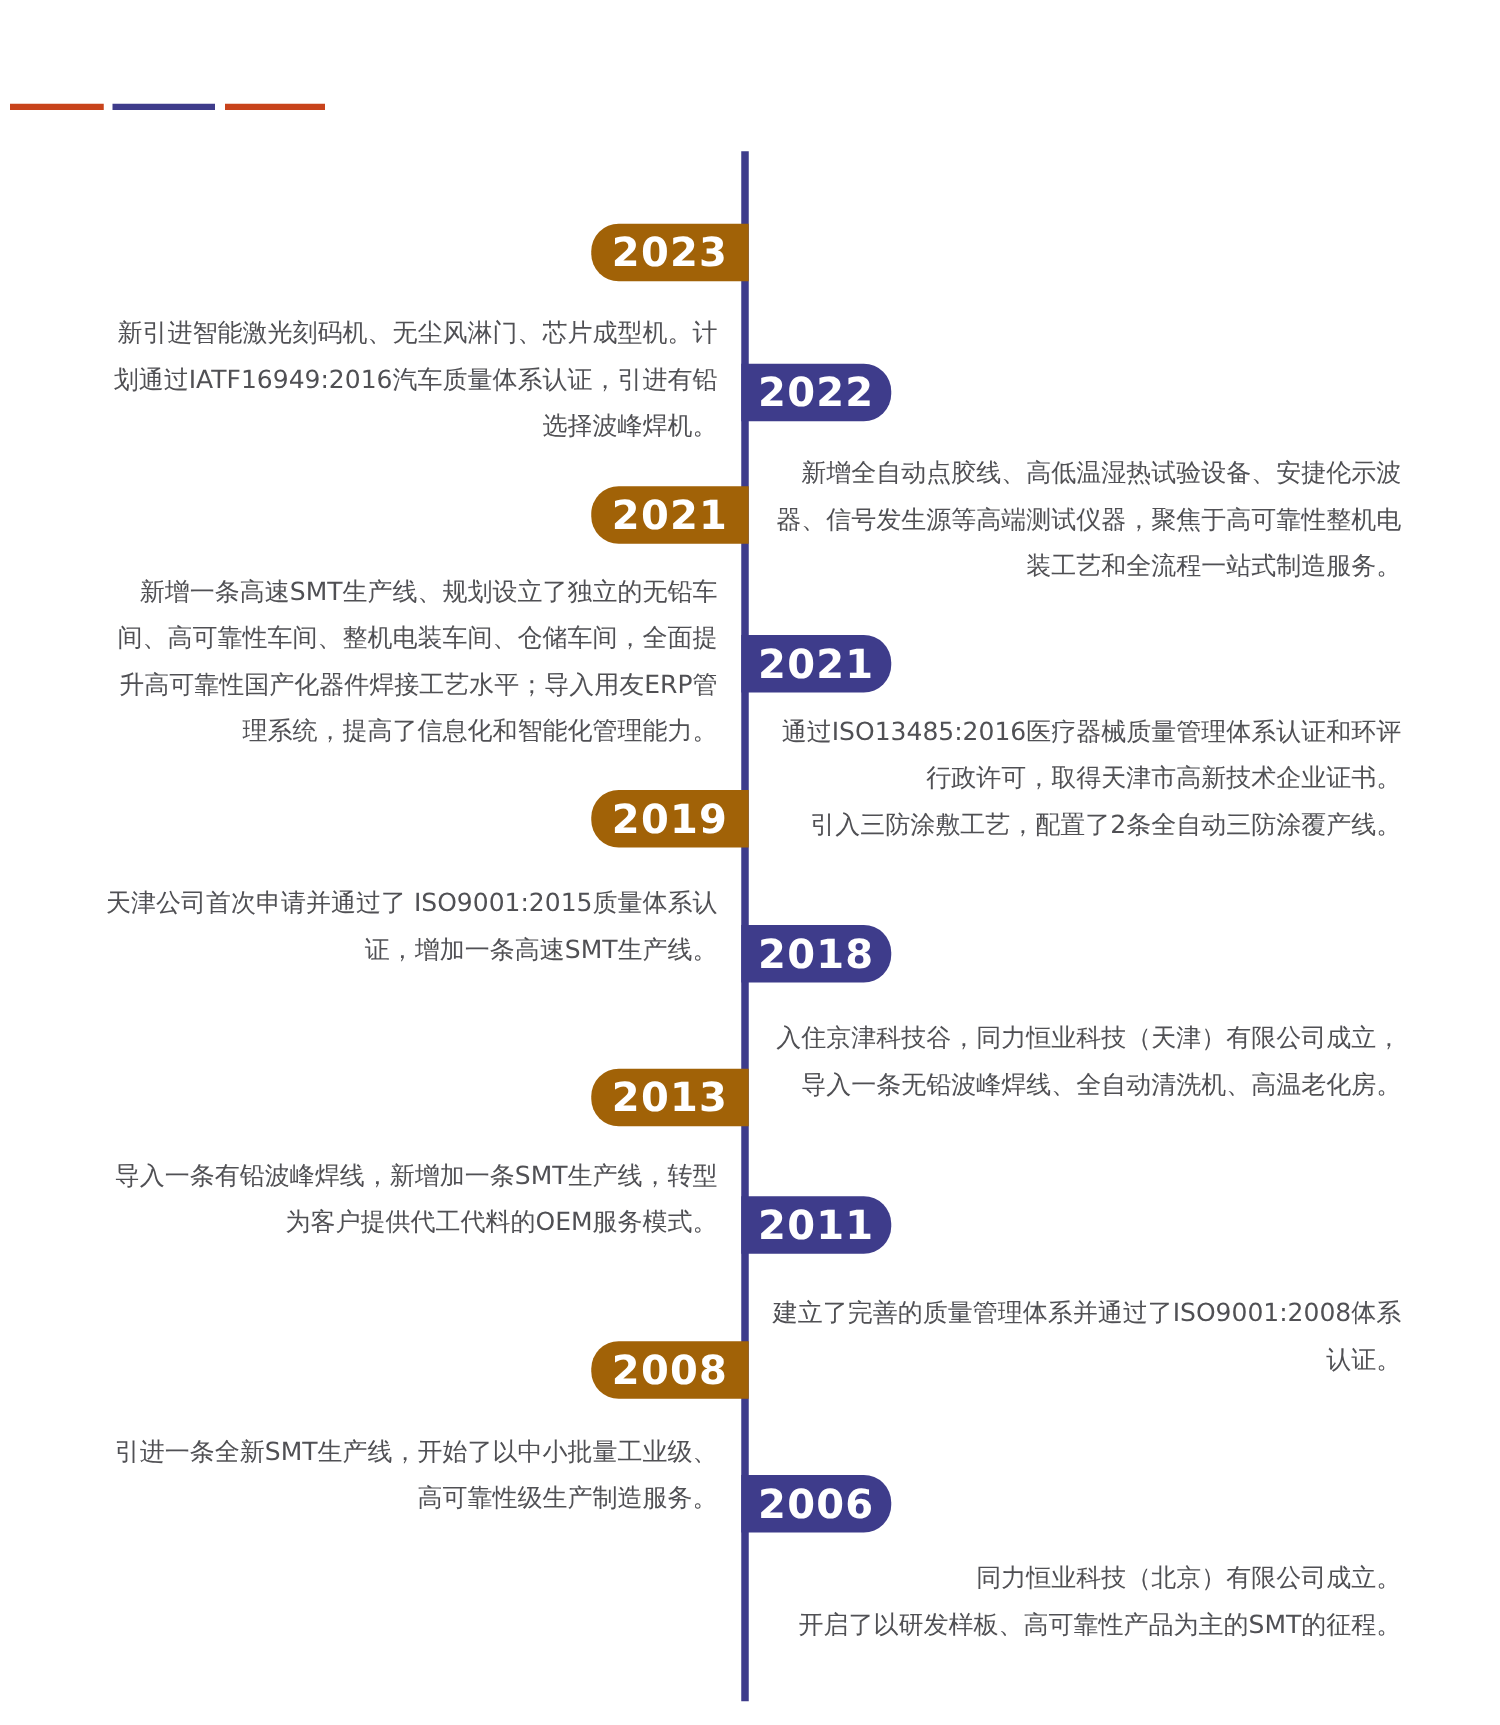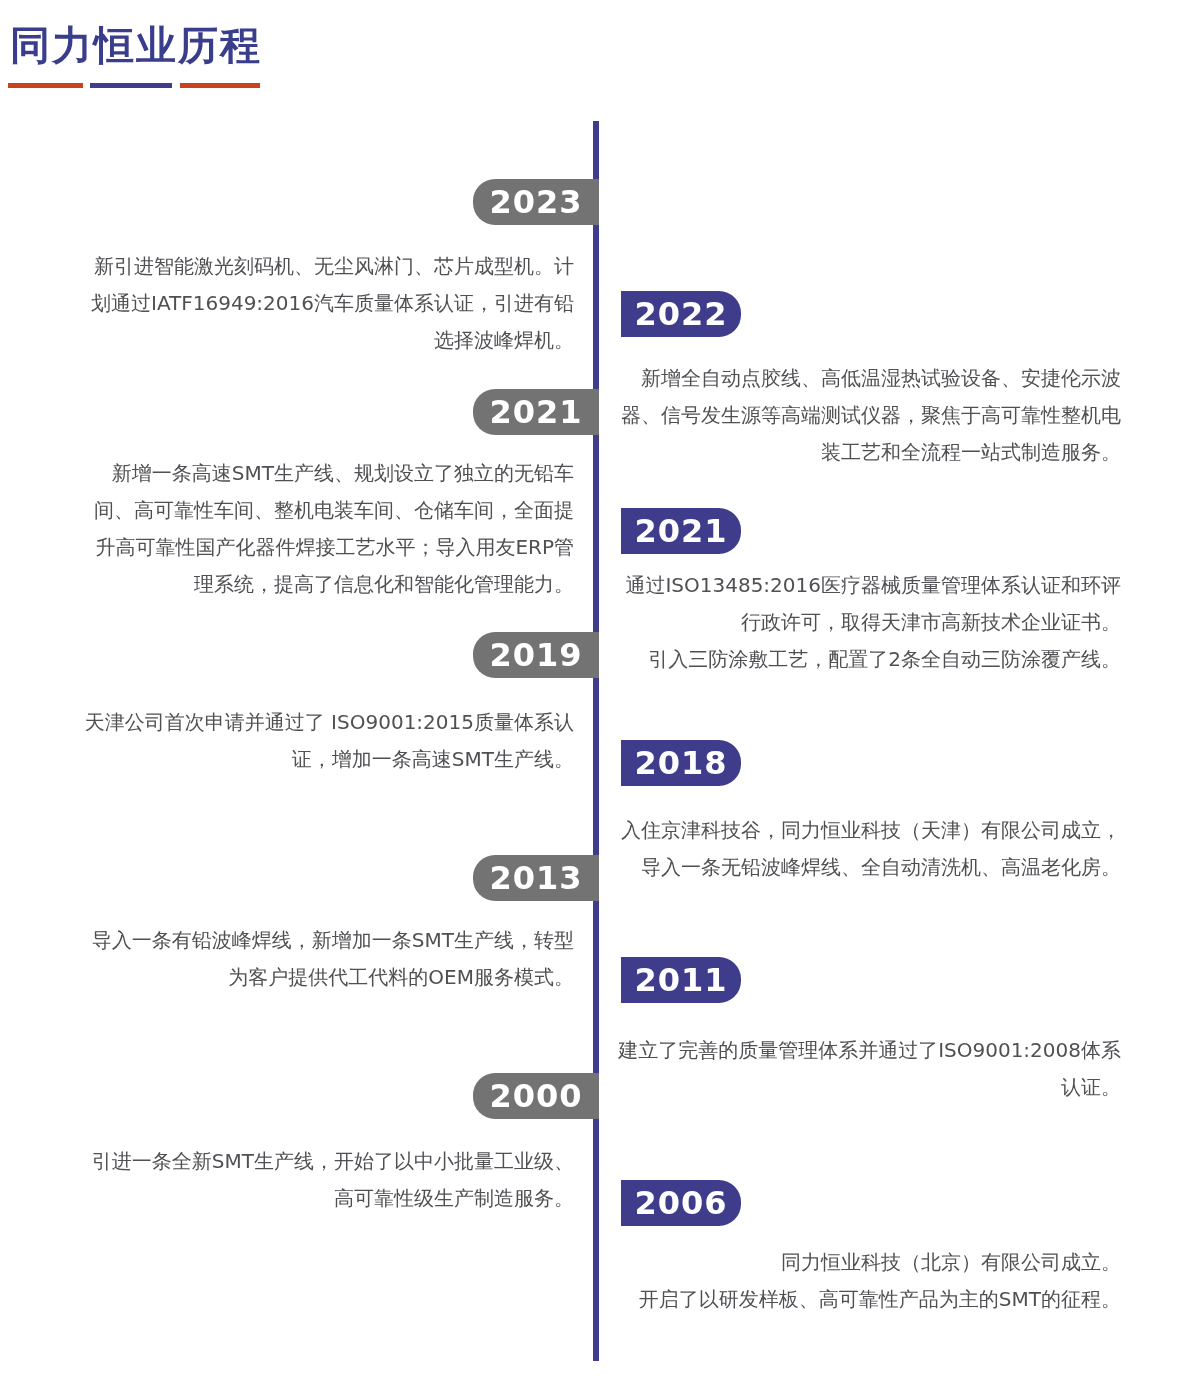--- a/index.html
+++ b/index.html
@@ -53,29 +53,28 @@
     line-height: 46px;
     text-align: center;
     font-size: 32px;
     font-weight: bold;
     color: #ffffff;
     letter-spacing: 1px;
   }
   .entry.left .badge {
     right: 601px;
     width: 126px;
-    background: #737373;
+    background: #a16207;
     border-radius: 22px 0 0 22px;
   }
   .entry.right .badge {
     left: 593px;
     width: 120px;
     background: #3e3c8b;
     border-radius: 0 22px 22px 0;
-    margin-left: 28px;
   }
   .desc {
     position: absolute;
     font-size: 20px;
     line-height: 37px;
     color: #505054;
     white-space: pre-line;
     text-align: right;
   }
   .entry.left  .desc { left: 82px;  width: 492px; }
@@ -90,21 +89,20 @@
   .e6 { top: 855px; }  .e6 .desc { top: 67px; }
   .e7 { top: 957px; }  .e7 .desc { top: 75px; }
   .e8 { top: 1073px; } .e8 .desc { top: 70px; }
   .e9 { top: 1180px; } .e9 .desc { top: 64px; }
 </style>
 </head>
 <body>
 
 <div class="page">
 
-  <div class="page-title">同力恒业历程</div>
   <div class="title-underline u1"></div>
   <div class="title-underline u2"></div>
   <div class="title-underline u3"></div>
 
   <div class="spine"></div>
 
   <div class="entry left e0">
     <div class="badge">2023</div>
     <div class="desc">新引进智能激光刻码机、无尘风淋门、芯片成型机。计划通过IATF16949:2016汽车质量体系认证，引进有铅选择波峰焊机。</div>
   </div>
@@ -139,21 +137,21 @@
     <div class="badge">2013</div>
     <div class="desc">导入一条有铅波峰焊线，新增加一条SMT生产线，转型为客户提供代工代料的OEM服务模式。</div>
   </div>
 
   <div class="entry right e7">
     <div class="badge">2011</div>
     <div class="desc">建立了完善的质量管理体系并通过了ISO9001:2008体系认证。</div>
   </div>
 
   <div class="entry left e8">
-    <div class="badge">2000</div>
+    <div class="badge">2008</div>
     <div class="desc">引进一条全新SMT生产线，开始了以中小批量工业级、高可靠性级生产制造服务。</div>
   </div>
 
   <div class="entry right e9">
     <div class="badge">2006</div>
     <div class="desc">同力恒业科技（北京）有限公司成立。
 开启了以研发样板、高可靠性产品为主的SMT的征程。</div>
   </div>
 
 </div>

